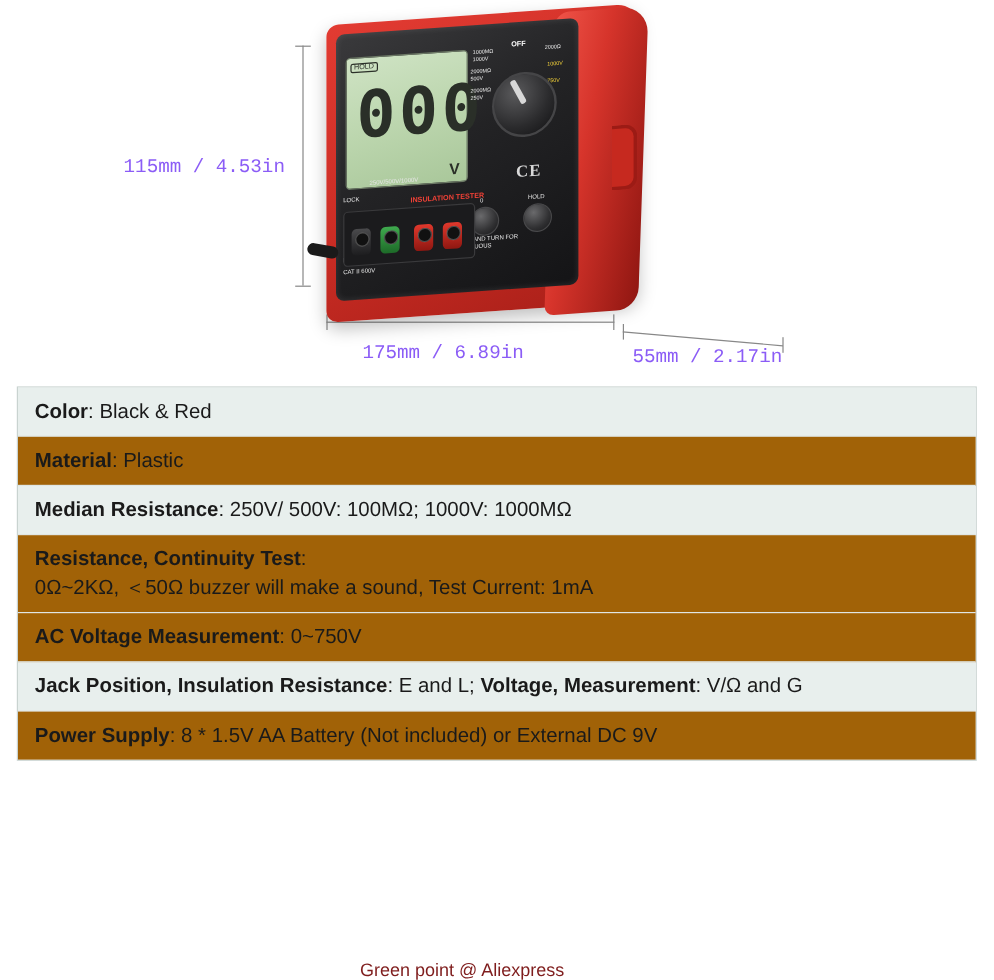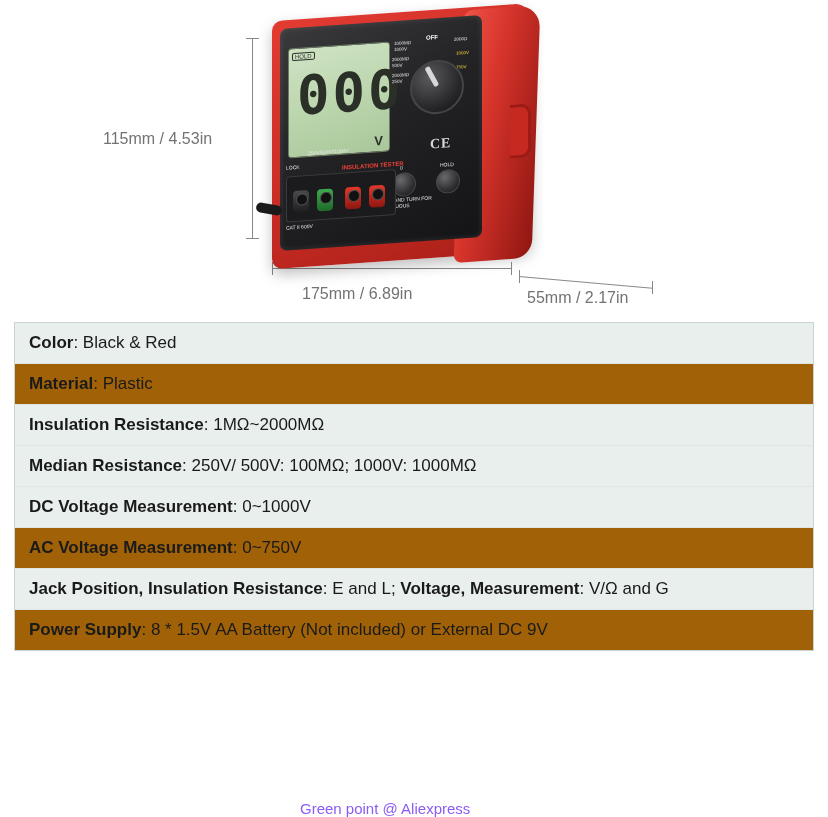--- a/index.html
+++ b/index.html
@@ -20,22 +20,22 @@
     position: relative;
     width: 828px;
     height: 318px;
     background: #ffffff;
   }
 
   
   .dim-label {
     position: absolute;
     font-size: 16px;
-    color: #737373;
-    font-family: Liberation Sans, sans-serif;
+    color: #8b5cf6;
+    font-family: Liberation Mono, monospace;
     white-space: nowrap;
   }
   .dim-height { left: 103px; top: 130px; }
   .dim-width  { left: 302px; top: 285px; }
   .dim-depth  { left: 527px; top: 289px; }
 
   
   .line {
     position: absolute;
     background: #888;
@@ -286,21 +286,21 @@
   .spec-row.alt { background: #e8efed; }
   .spec-row.plain { background: #a16207; }
   .spec-row b { font-weight: bold; }
   .spec-row .sub { display: block; }
 
   .watermark {
     position: absolute;
     left: 300px;
     top: 800px;
     font-size: 15px;
-    color: #8b5cf6;
+    color: #7f1d1d;
     font-family: "Liberation Sans", sans-serif;
   }
 </style>
 </head>
 <body>
 
 <div class="hero">
 
   <div class="vline line" style="left:252px; top:38px; height:200px;"></div>
   <div class="tick" style="left:246px; top:38px; width:13px; height:1px;"></div>
@@ -380,27 +380,25 @@
 </div>
 
 <div class="spec-table">
   <div class="spec-row alt">
     <b>Color</b><span>: </span><span>Black &amp; Red</span>
   </div>
   <div class="spec-row plain">
     <b>Material</b><span>: </span><span>Plastic</span>
   </div>
   <div class="spec-row alt">
-    <b>Insulation Resistance</b><span>: </span><span>1MΩ~2000MΩ</span>
-  </div>
-  <div class="spec-row alt">
     <b>Median Resistance</b><span>: </span><span>250V/ 500V: 100MΩ; 1000V: 1000MΩ</span>
   </div>
-  <div class="spec-row alt">
-    <b>DC Voltage Measurement</b><span>: </span><span>0~1000V</span>
+  <div class="spec-row plain">
+    <b>Resistance, Continuity Test</b><span>: </span>
+    <span class="sub">0Ω~2KΩ, ＜50Ω buzzer will make a sound, Test Current: 1mA</span>
   </div>
   <div class="spec-row plain">
     <b>AC Voltage Measurement</b><span>: </span><span>0~750V</span>
   </div>
   <div class="spec-row alt">
     <b>Jack Position, Insulation Resistance</b><span>: </span><span>E and L; </span><b>Voltage, Measurement</b><span>: </span><span>V/Ω and G</span>
   </div>
   <div class="spec-row plain">
     <b>Power Supply</b><span>: </span><span>8 * 1.5V AA Battery (Not included) or External DC 9V</span>
   </div>

